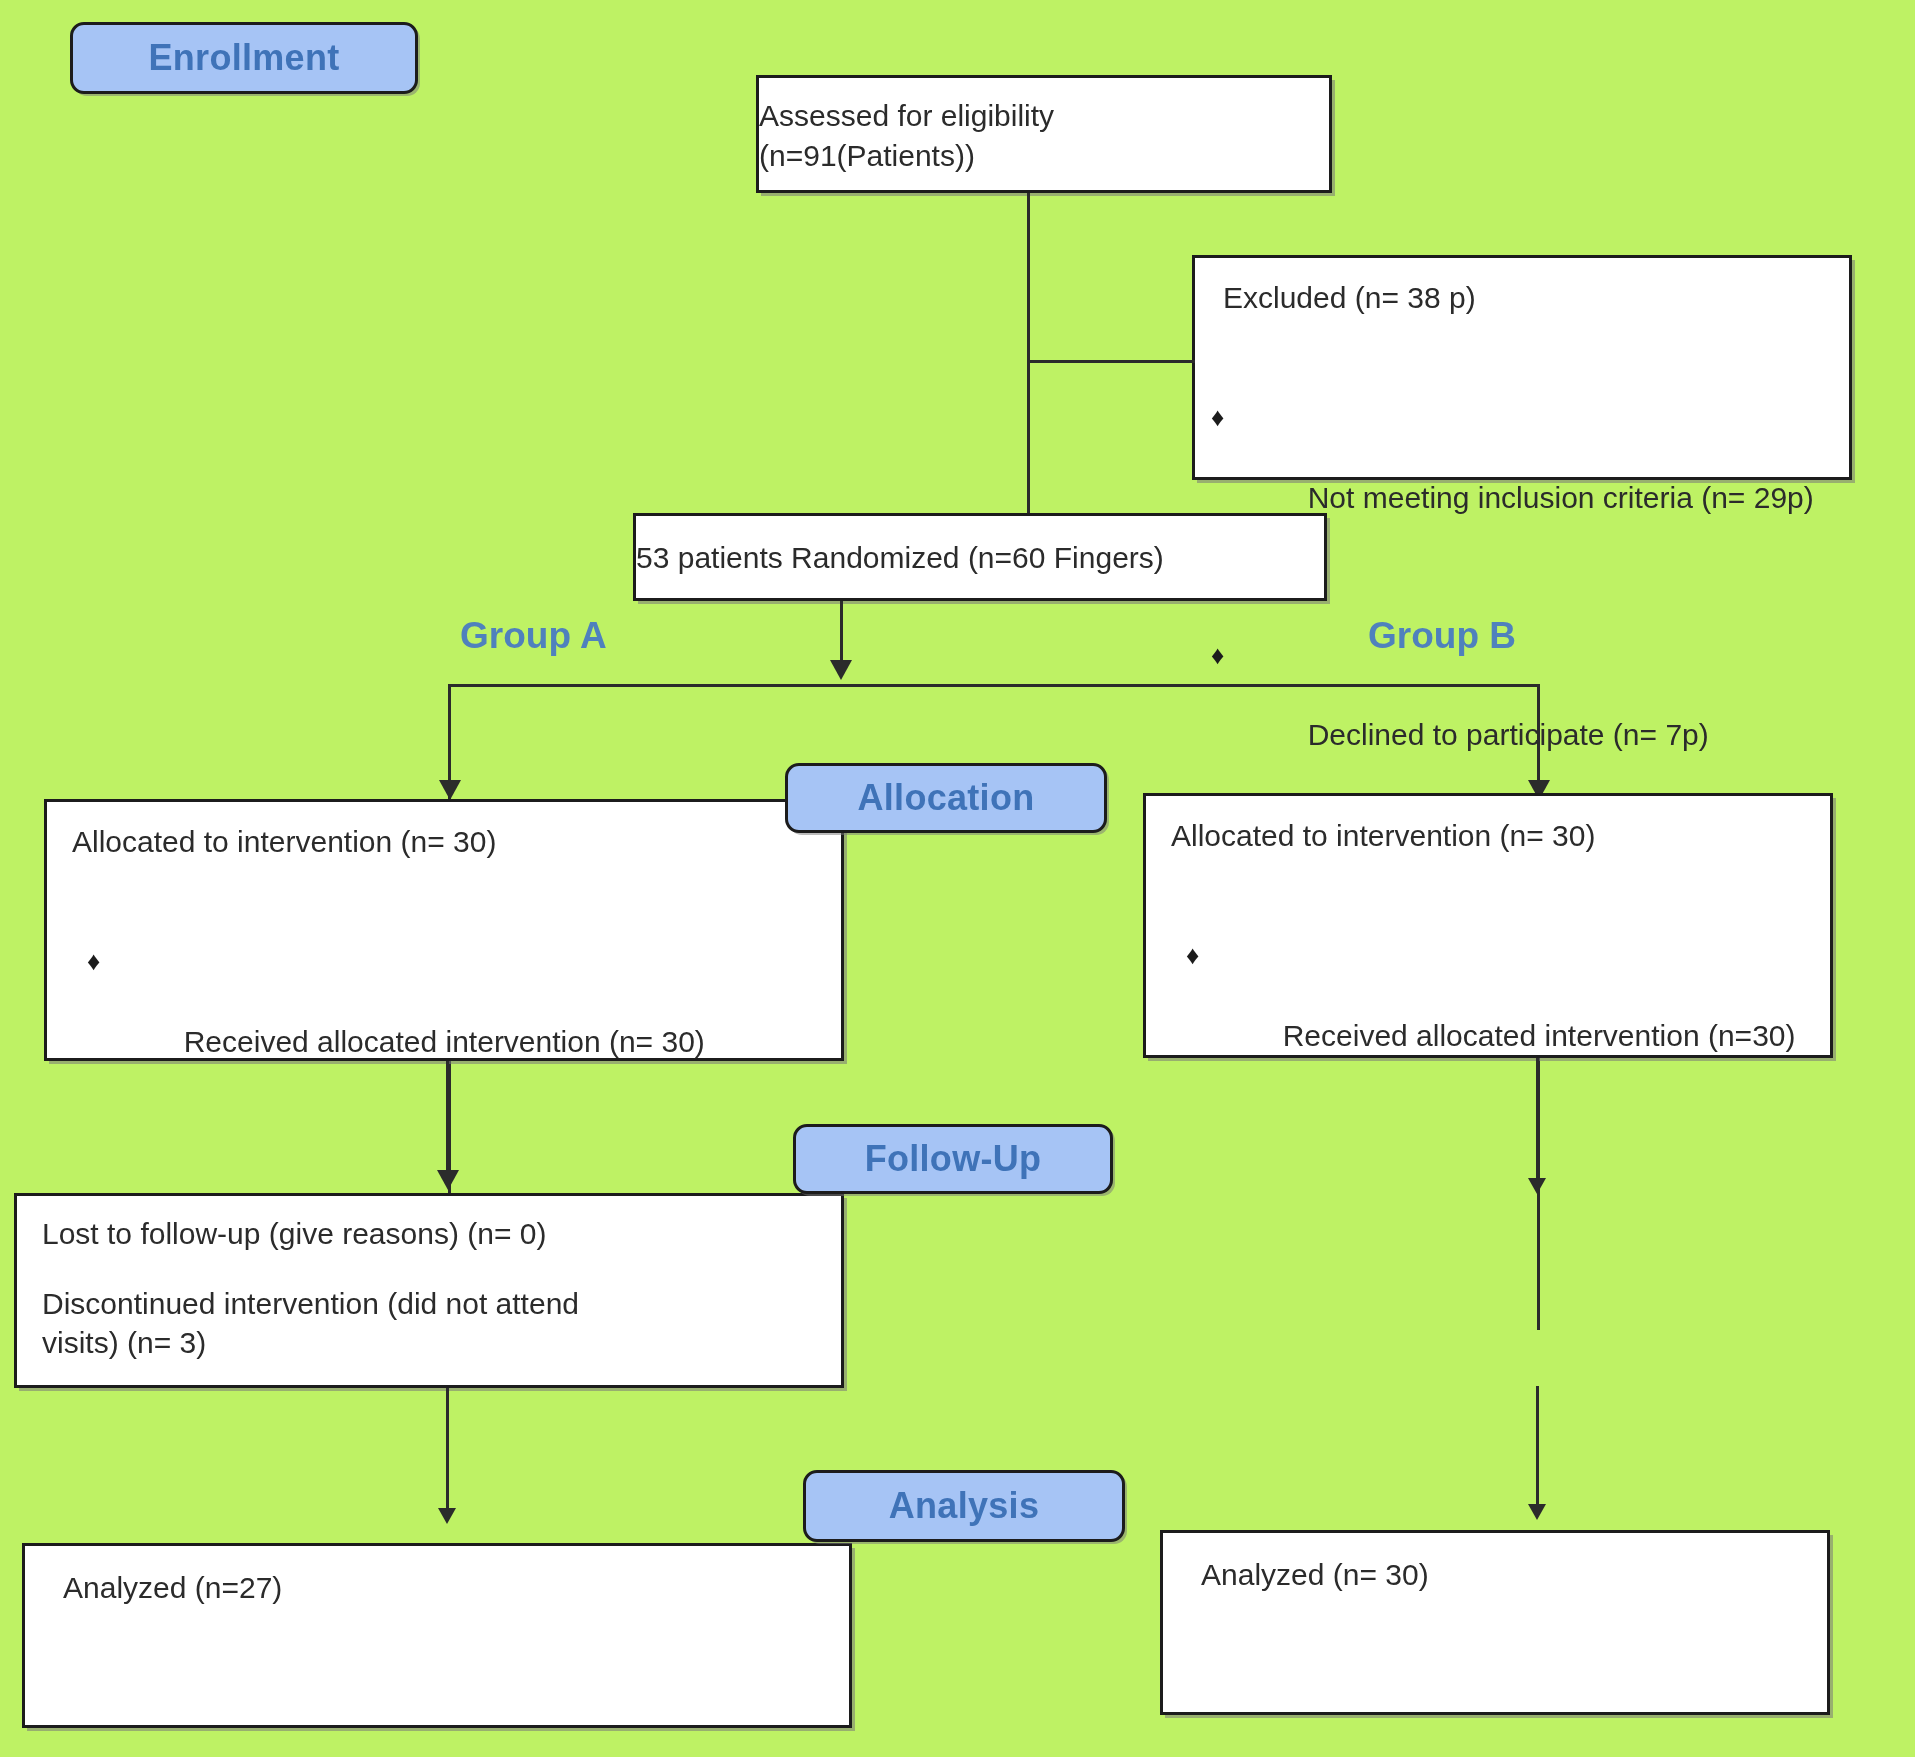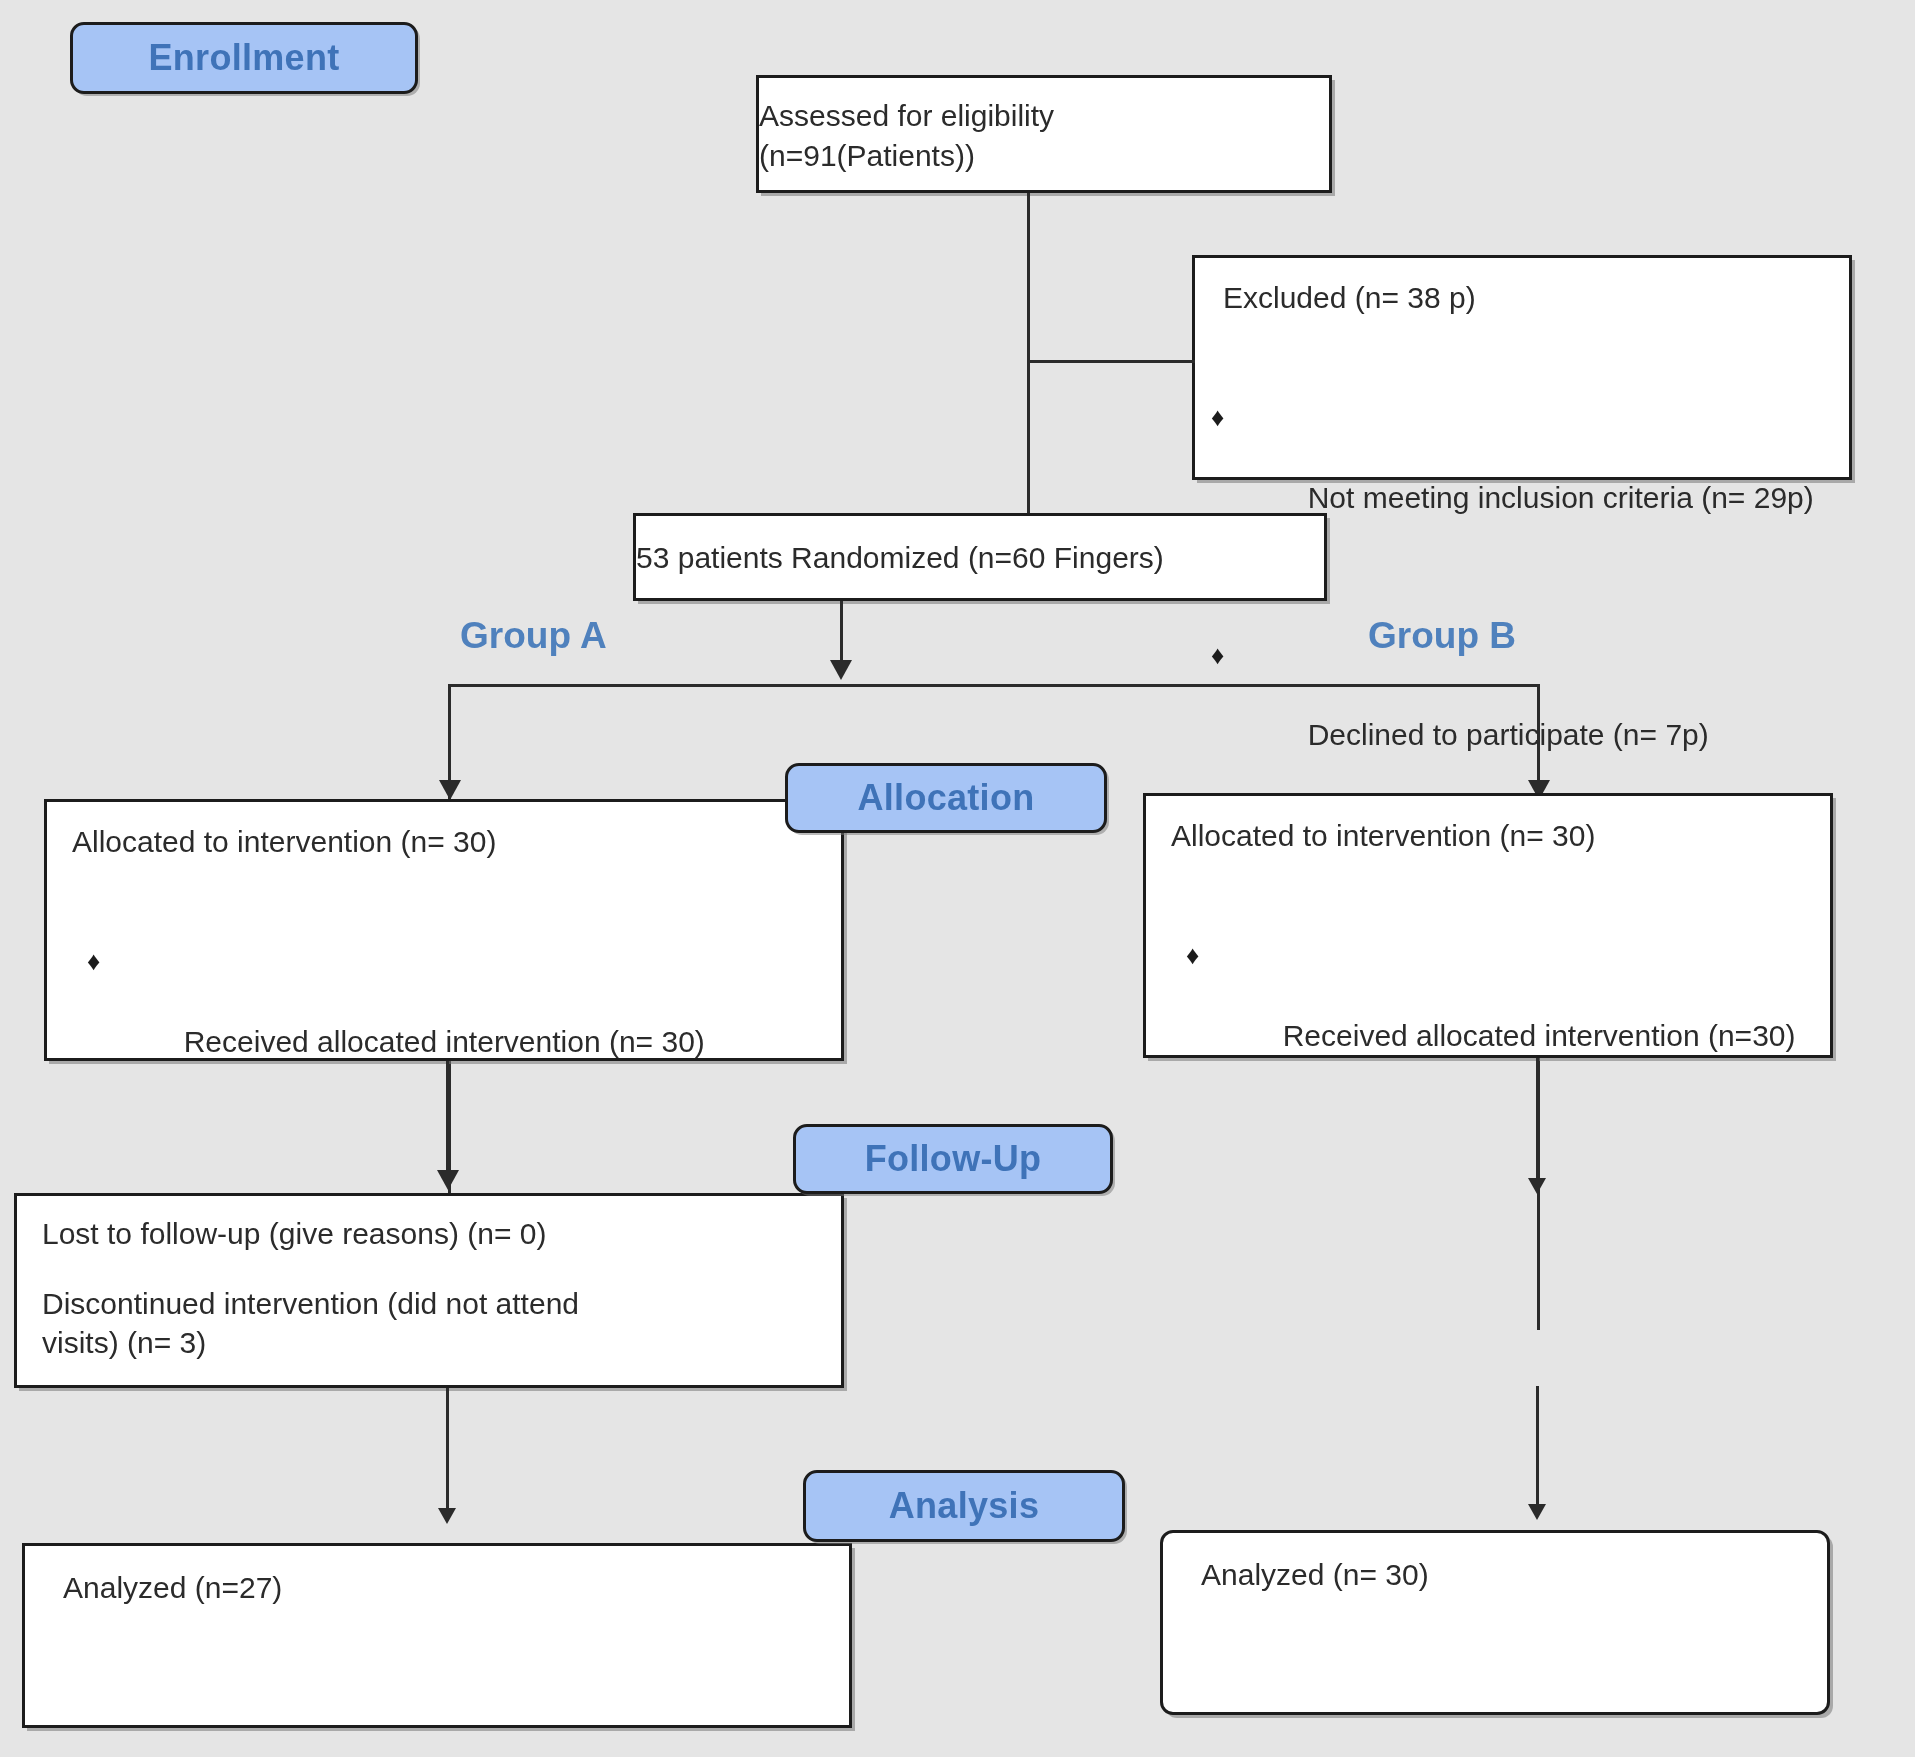--- a/index.html
+++ b/index.html
@@ -4,21 +4,21 @@
 <style>
   html, body {
     margin: 0;
     padding: 0;
     background: #ffffff;
   }
   #canvas {
     position: relative;
     width: 1915px;
     height: 1757px;
-    background: #e5e5e5;
+    background: #bef264;
     font-family: "Liberation Sans", sans-serif;
     overflow: hidden;
   }
 
   
   .box {
     position: absolute;
     box-sizing: border-box;
     background: #ffffff;
     border: 3px solid #1c1c1c;
@@ -204,21 +204,21 @@
   <div class="vline" style="left:446px; top:1388px; height:130px;"></div>
   <div class="arrowhead small" style="left:438px; top:1508px;"></div>
 
   <div class="vline" style="left:1536px; top:1386px; height:128px;"></div>
   <div class="arrowhead small" style="left:1528px; top:1504px;"></div>
 
   <div class="box" style="left:22px; top:1543px; width:830px; height:185px;padding-left:26px;">
     <div class="box-text" style="left:38px; top:22px;">Analyzed (n=27)</div>
   </div>
 
-  <div class="box" style="left:1160px; top:1530px; width:670px; height:185px;border-radius:13px;">
+  <div class="box" style="left:1160px; top:1530px; width:670px; height:185px;">
     <div class="box-text" style="left:38px; top:22px;">Analyzed (n= 30)</div>
   </div>
 
   <div class="stage-badge" style="left:803px; top:1470px; width:322px; height:72px;">
     <span>Analysis</span>
   </div>
 
 </div>
 
 </body></html>

